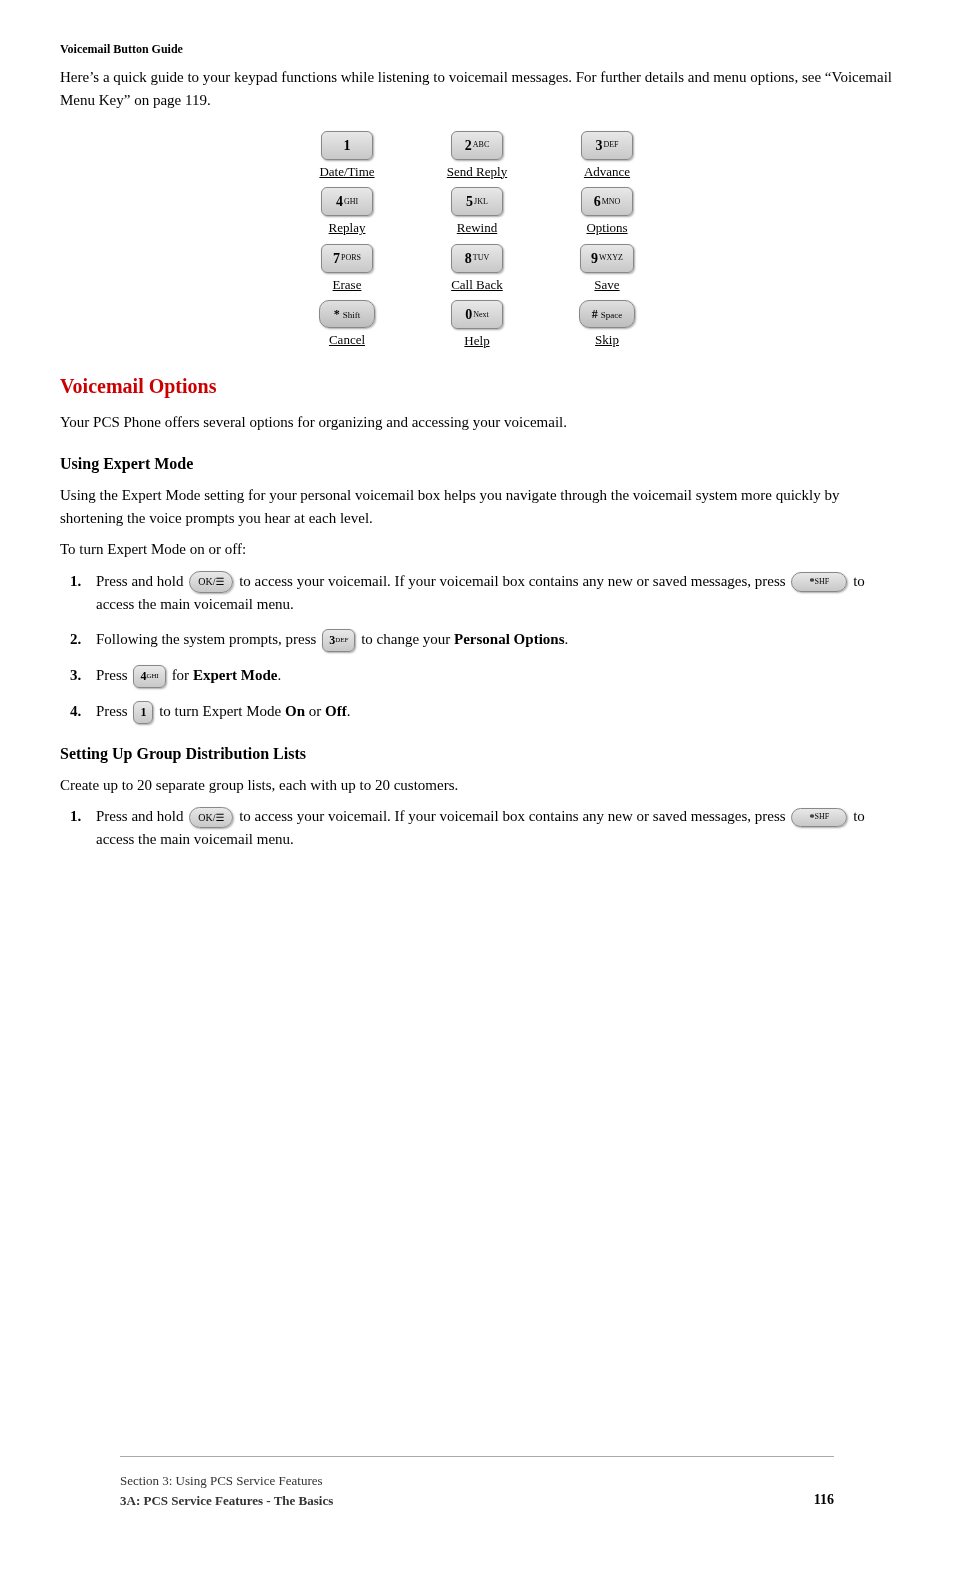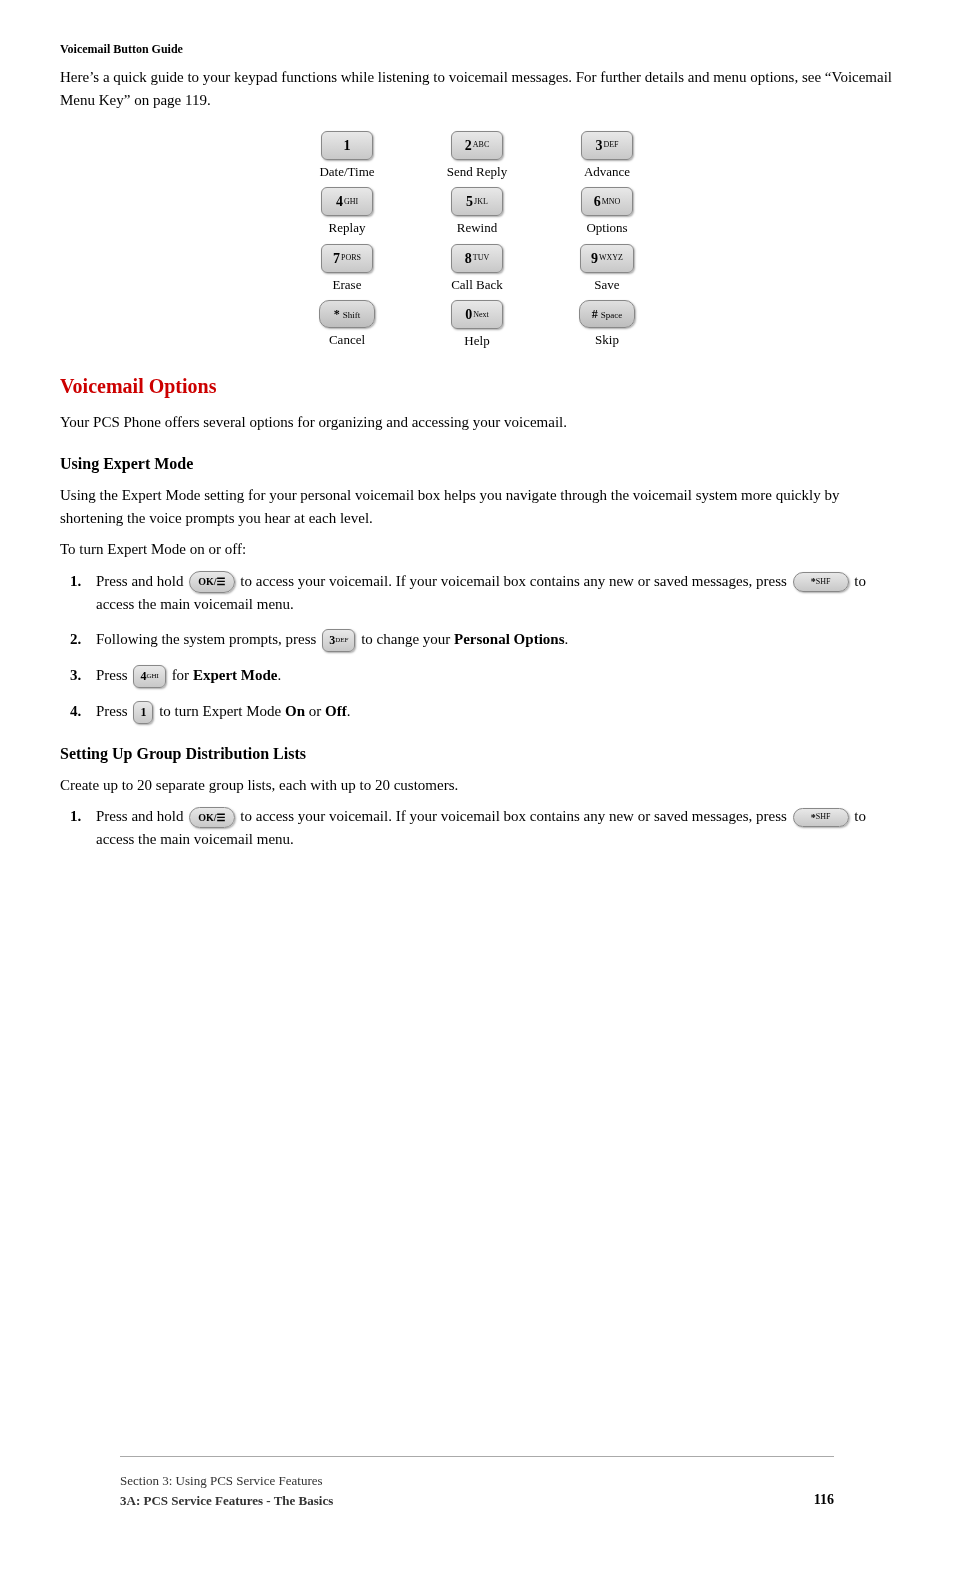--- a/index.html
+++ b/index.html
@@ -72,20 +72,21 @@
     }
     .key-btn .key-sup {
       font-size: 8px;
       font-weight: normal;
       vertical-align: super;
       margin-left: 1px;
     }
     .key-label {
       font-size: 13px;
       text-align: center;
+      text-decoration: underline;
     }
     
     .key-btn-special {
       background: linear-gradient(180deg, #e0e0e0 0%, #bdbdbd 100%);
       border-radius: 10px;
       min-width: 56px;
       padding: 4px 8px;
     }
     
     .inline-key {
@@ -106,21 +107,21 @@
     .inline-key .k-sup { font-size: 7px; font-weight: normal; vertical-align: super; }
     .inline-key-oval {
       display: inline-flex;
       align-items: center;
       justify-content: center;
       background: linear-gradient(180deg, #e8e8e8 0%, #c8c8c8 100%);
       border: 1.5px solid #888;
       border-radius: 14px;
       padding: 2px 8px;
       font-size: 10px;
-      font-weight: bold;
+      font-weight: normal;
       box-shadow: 1px 1px 2px #aaa;
       vertical-align: middle;
       margin: 0 2px;
     }
     ol.steps {
       padding-left: 0;
       list-style: none;
       margin-left: 10px;
     }
     ol.steps li {

